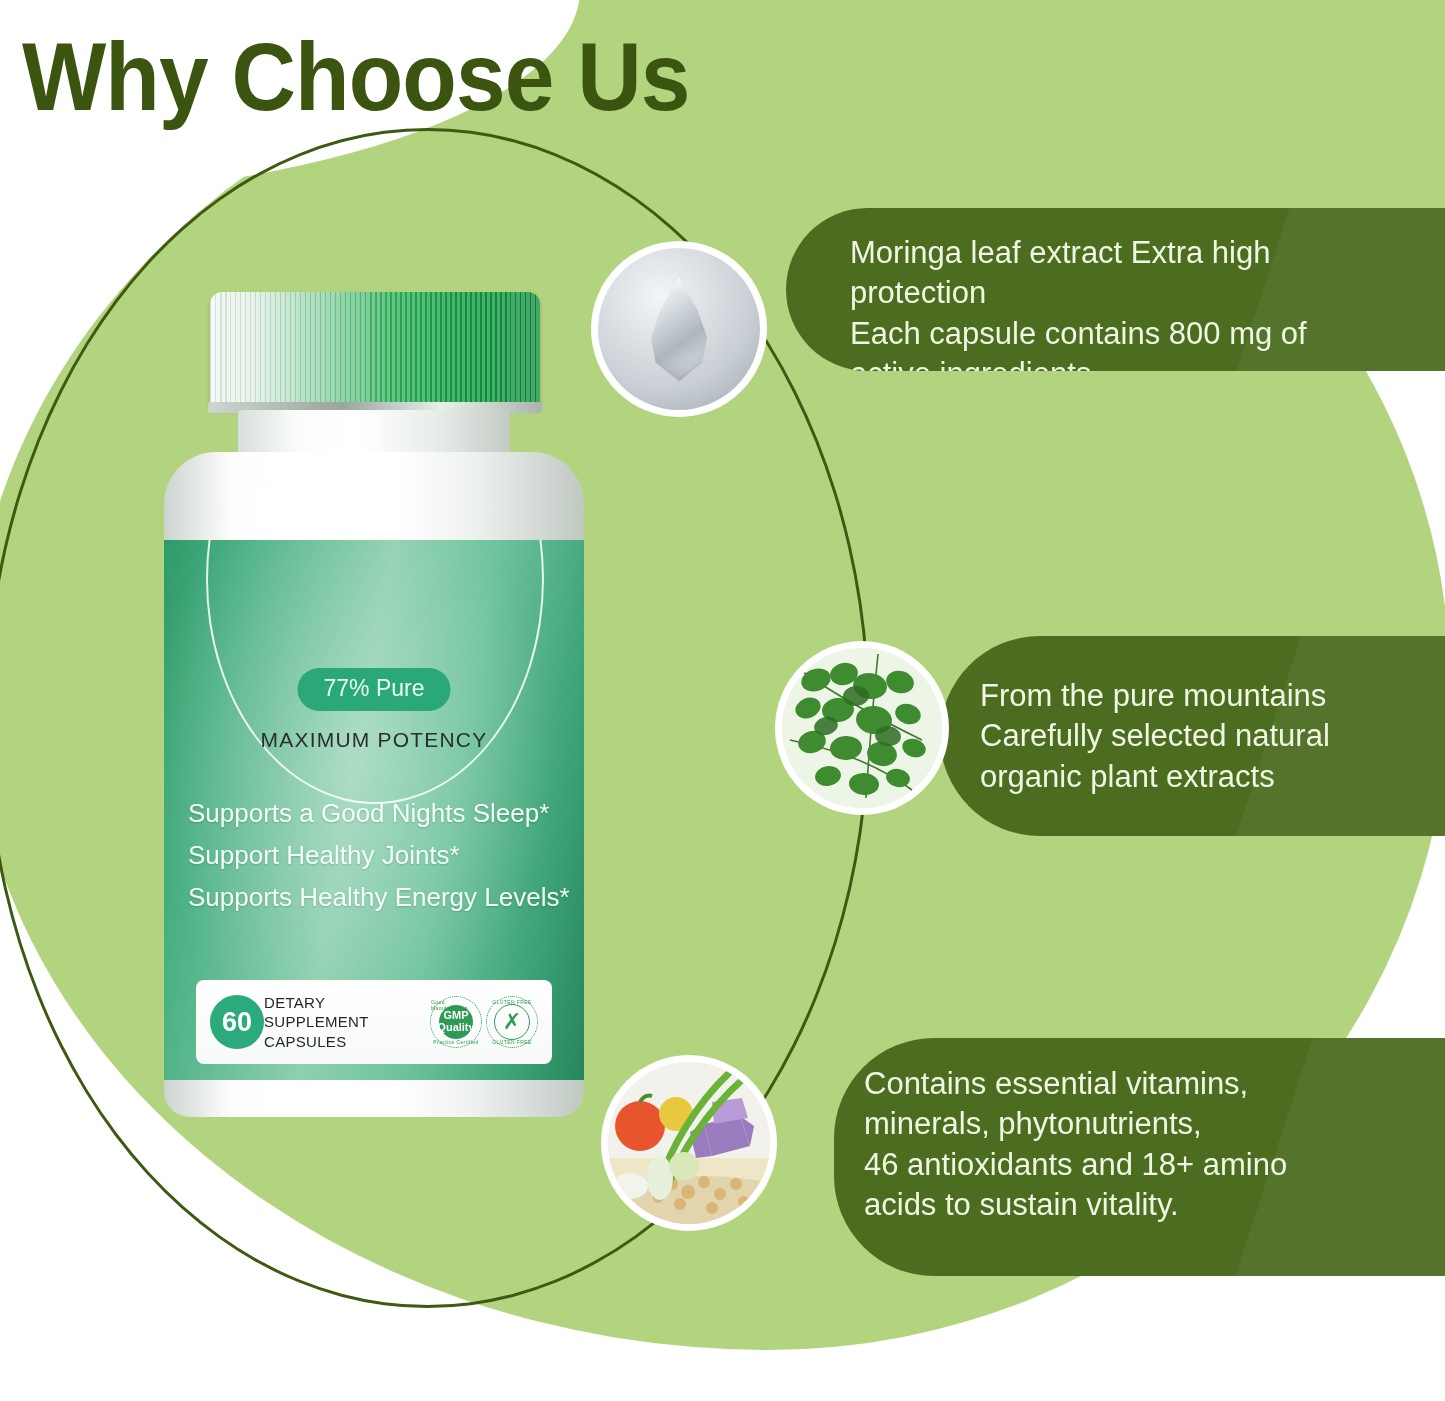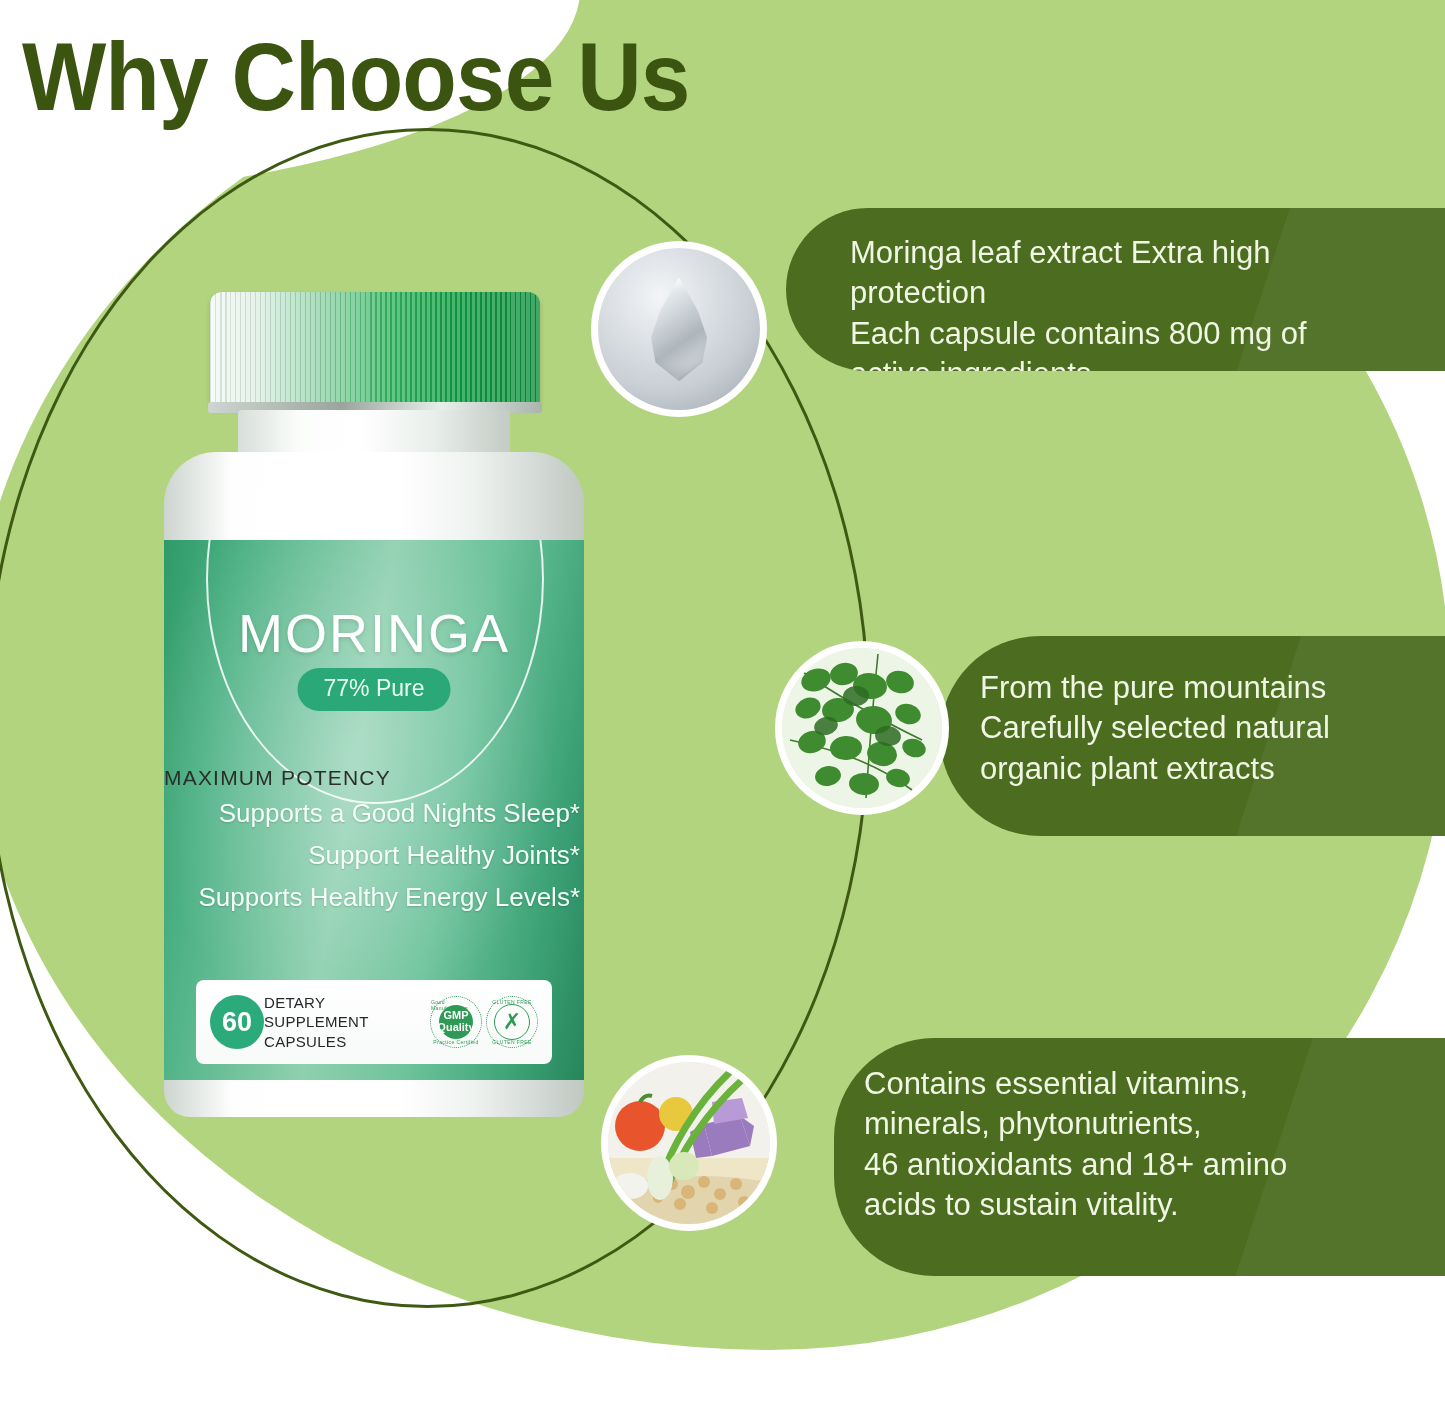--- a/index.html
+++ b/index.html
@@ -142,30 +142,29 @@
     transform:translateX(-50%);
     background:#2aa878;
     color:#eafff5;
     font-size:23px;
     padding:7px 26px 9px;
     border-radius:22px;
   }
   .potency{
     position:absolute;
     left:0; top:188px; width:100%;
+    text-align:center;
     font-size:21px;
     letter-spacing:1.2px;
     color:#2b2f2c;
-    margin-top:38px;
   }
   .claims{
     position:absolute;
     left:24px; top:252px;
     width:392px;
-    text-align:right;
   }
   .claims div{
     color:#f4fff8;
     font-size:26px;
     line-height:1.62;
     text-shadow:0 1px 2px rgba(0,0,0,0.18);
   }
   .footer-strip{
     position:absolute;
     left:32px; bottom:16px;
@@ -285,21 +284,21 @@
   #callout-1{
     left:786px; top:208px;
     width:659px; height:163px;
     border-radius:100px 0 0 100px;
     padding:25px 18px 0 64px;
   }
   #callout-2{
     left:940px; top:636px;
     width:505px; height:200px;
     border-radius:100px 0 0 100px;
-    padding:32px 14px 0 40px;
+    padding:40px 14px 0 40px;
   }
   #callout-3{
     left:834px; top:1038px;
     width:611px; height:238px;
     border-radius:100px 0 0 100px;
     padding:26px 14px 0 30px;
   }
 </style>
 </head>
 <body>
@@ -315,21 +314,20 @@
   <div class="cap"></div>
   <div class="cap-lip"></div>
   <div class="neck"></div>
   <div class="body"></div>
   <div class="body-shine"></div>
 
   <div class="label">
     <div class="label-sheen"></div>
     <div class="label-arc"></div>
 
-    <div class="brand">MORINGA</div>
     <div class="purity-pill">77% Pure</div>
     <div class="potency">MAXIMUM POTENCY</div>
 
     <div class="claims">
       <div>Supports a Good Nights Sleep*</div>
       <div>Support Healthy Joints*</div>
       <div>Supports Healthy Energy Levels*</div>
     </div>
 
     <div class="footer-strip">

